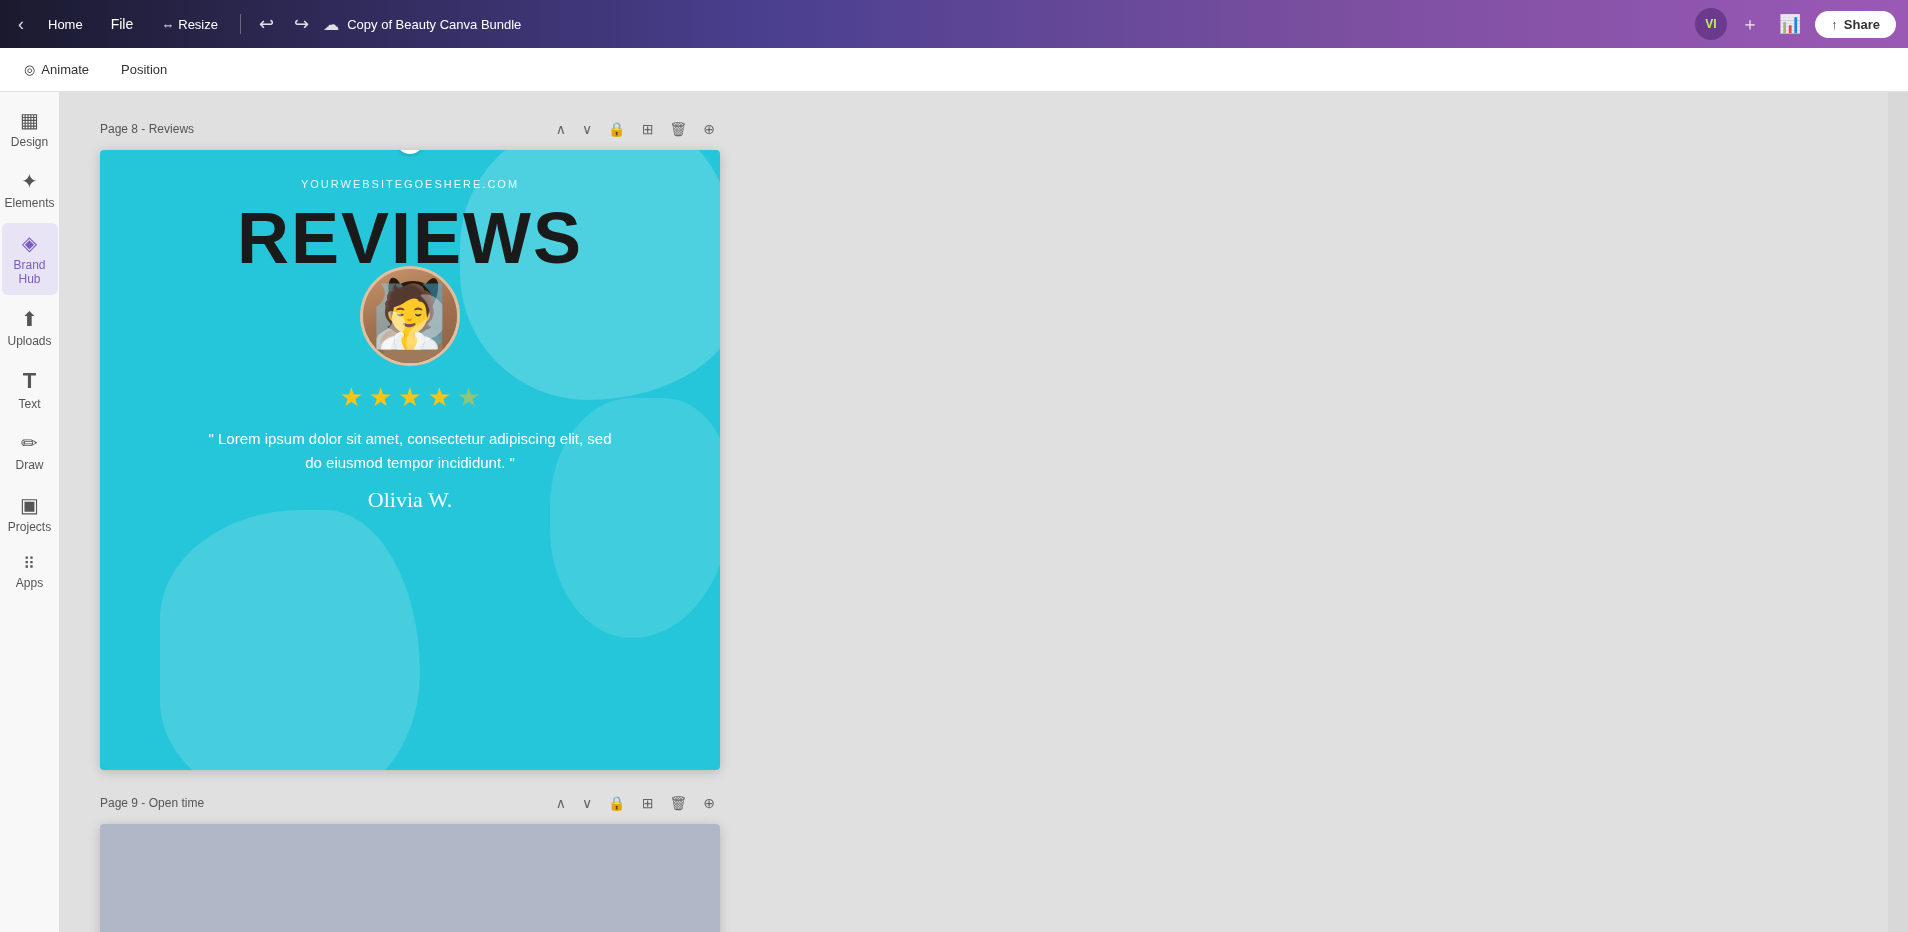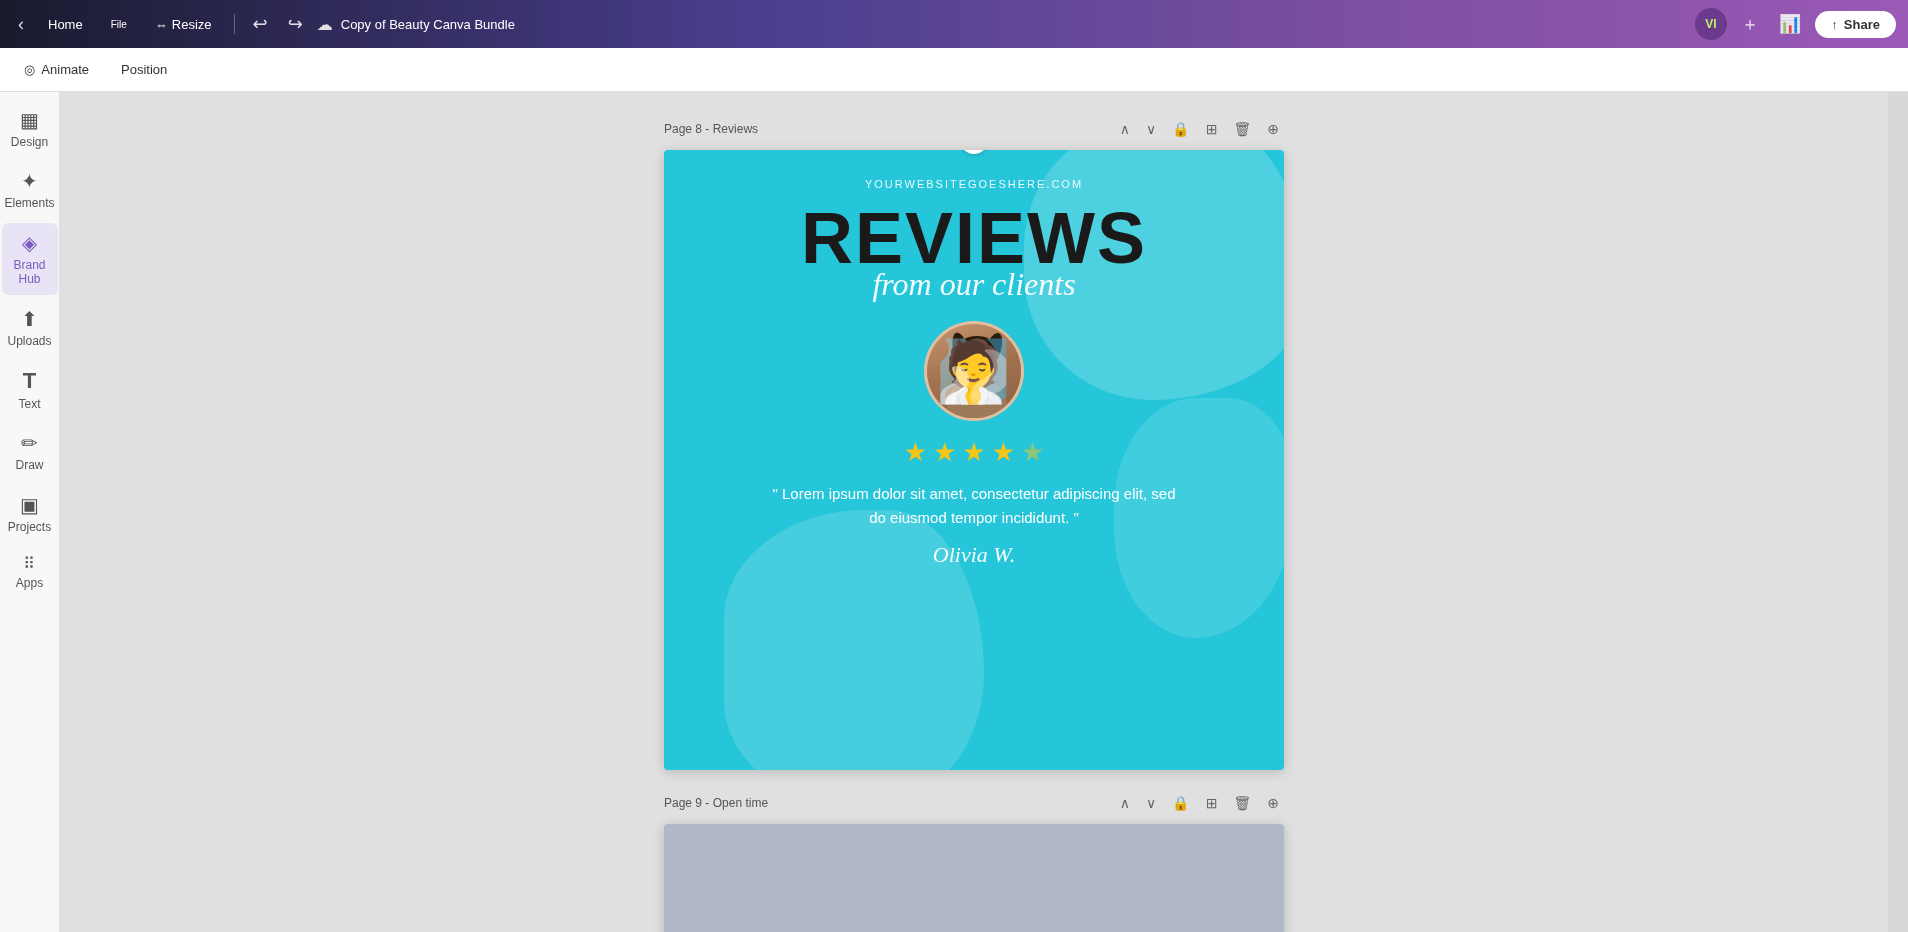--- a/index.html
+++ b/index.html
@@ -19,21 +19,21 @@
     .topbar-nav-btn {
       color: white; background: transparent; border: none; cursor: pointer;
       font-size: 18px; padding: 4px 6px; opacity: 0.85;
     }
     .topbar-home-btn {
       color: white; background: transparent; border: none; cursor: pointer;
       font-size: 13px; padding: 4px 10px; border-radius: 4px;
     }
     .topbar-file-btn {
       color: white; background: transparent; border: none; cursor: pointer;
-      font-size: 10px; padding: 4px 10px; border-radius: 4px;
+      font-size: 14px; padding: 4px 10px; border-radius: 4px;
     }
     .topbar-resize-btn {
       color: white; background: transparent; border: none; cursor: pointer;
       font-size: 13px; padding: 4px 10px; border-radius: 4px;
       display: flex; align-items: center; gap: 4px;
     }
     .topbar-separator { width: 1px; height: 20px; background: rgba(255,255,255,0.3); margin: 0 4px; }
     .topbar-center { flex: 1; display: flex; justify-content: flex-start; align-items: center; }
     .topbar-title { color: white; font-size: 13px; font-weight: 500; }
     .topbar-right { display: flex; align-items: center; gap: 8px; }
@@ -96,21 +96,21 @@
     .sidebar-label { font-size: 12px; color: #555; text-align: center; line-height: 1.2; }
     .sidebar-item.active .sidebar-icon { color: #7c5cbf; }
     .sidebar-item.active .sidebar-label { color: #7c5cbf; }
 
     
     .canvas-area {
       flex: 1;
       background: #e0e0e0;
       display: flex;
       flex-direction: column;
-      align-items: center;
+      align-items: flex-start;
       padding: 20px 40px;
       overflow-y: auto;
       position: relative;
     }
 
     
     .page-container { width: 100%; max-width: 620px; }
 
     
     .page-header {
@@ -197,21 +197,21 @@
       font-size: 60px;
     }
     .stars { display: flex; gap: 6px; margin-bottom: 14px; font-size: 26px; }
     .star-filled { color: #f5c518; }
     .star-half { color: #f5c518; opacity: 0.5; }
     .review-text {
       color: white; font-size: 15px; text-align: center;
       line-height: 1.6; max-width: 420px; margin-bottom: 12px;
     }
     .reviewer-name {
-      color: white; font-size: 22px; font-style: italic;
+      color: white; font-size: 22px; 
       font-family: 'Georgia', serif; opacity: 0.95;
     }
 
     
     .right-edge {
       width: 20px; background: #d8d8d8; display: flex; flex-direction: column;
       align-items: center; justify-content: center; flex-shrink: 0;
     }
 
     
@@ -339,21 +339,20 @@
         <div class="blob-bottom-left"></div>
         <div class="blob-center-right"></div>
 
         <div style="position:absolute; top:-24px; right: calc(50% - 14px); z-index:10;">
           <div style="width:28px; height:28px; background:white; border-radius:50%; display:flex; align-items:center; justify-content:center; font-size:16px; box-shadow:0 1px 4px rgba(0,0,0,0.2); cursor:pointer;">↻</div>
         </div>
 
         <div class="slide-content">
           <span class="website-url">YOURWEBSITEGOESHERE.COM</span>
           <span class="reviews-title">REVIEWS</span>
-          <span class="reviews-subtitle">from our clients</span>
 
           <div class="avatar-circle">
             <div class="avatar-person">
 
               <svg viewBox="0 0 100 100" width="100" height="100" style="position:absolute;top:0;left:0;">
                 <ellipse cx="50" cy="35" rx="18" ry="20" fill="#c49a6c"></ellipse>
                 <ellipse cx="50" cy="80" rx="30" ry="25" fill="#9e7a5a"></ellipse>
 
                 <ellipse cx="35" cy="30" rx="8" ry="22" fill="#2a1a0a" transform="rotate(-15,35,30)"></ellipse>
                 <ellipse cx="65" cy="28" rx="8" ry="20" fill="#2a1a0a" transform="rotate(20,65,28)"></ellipse>

